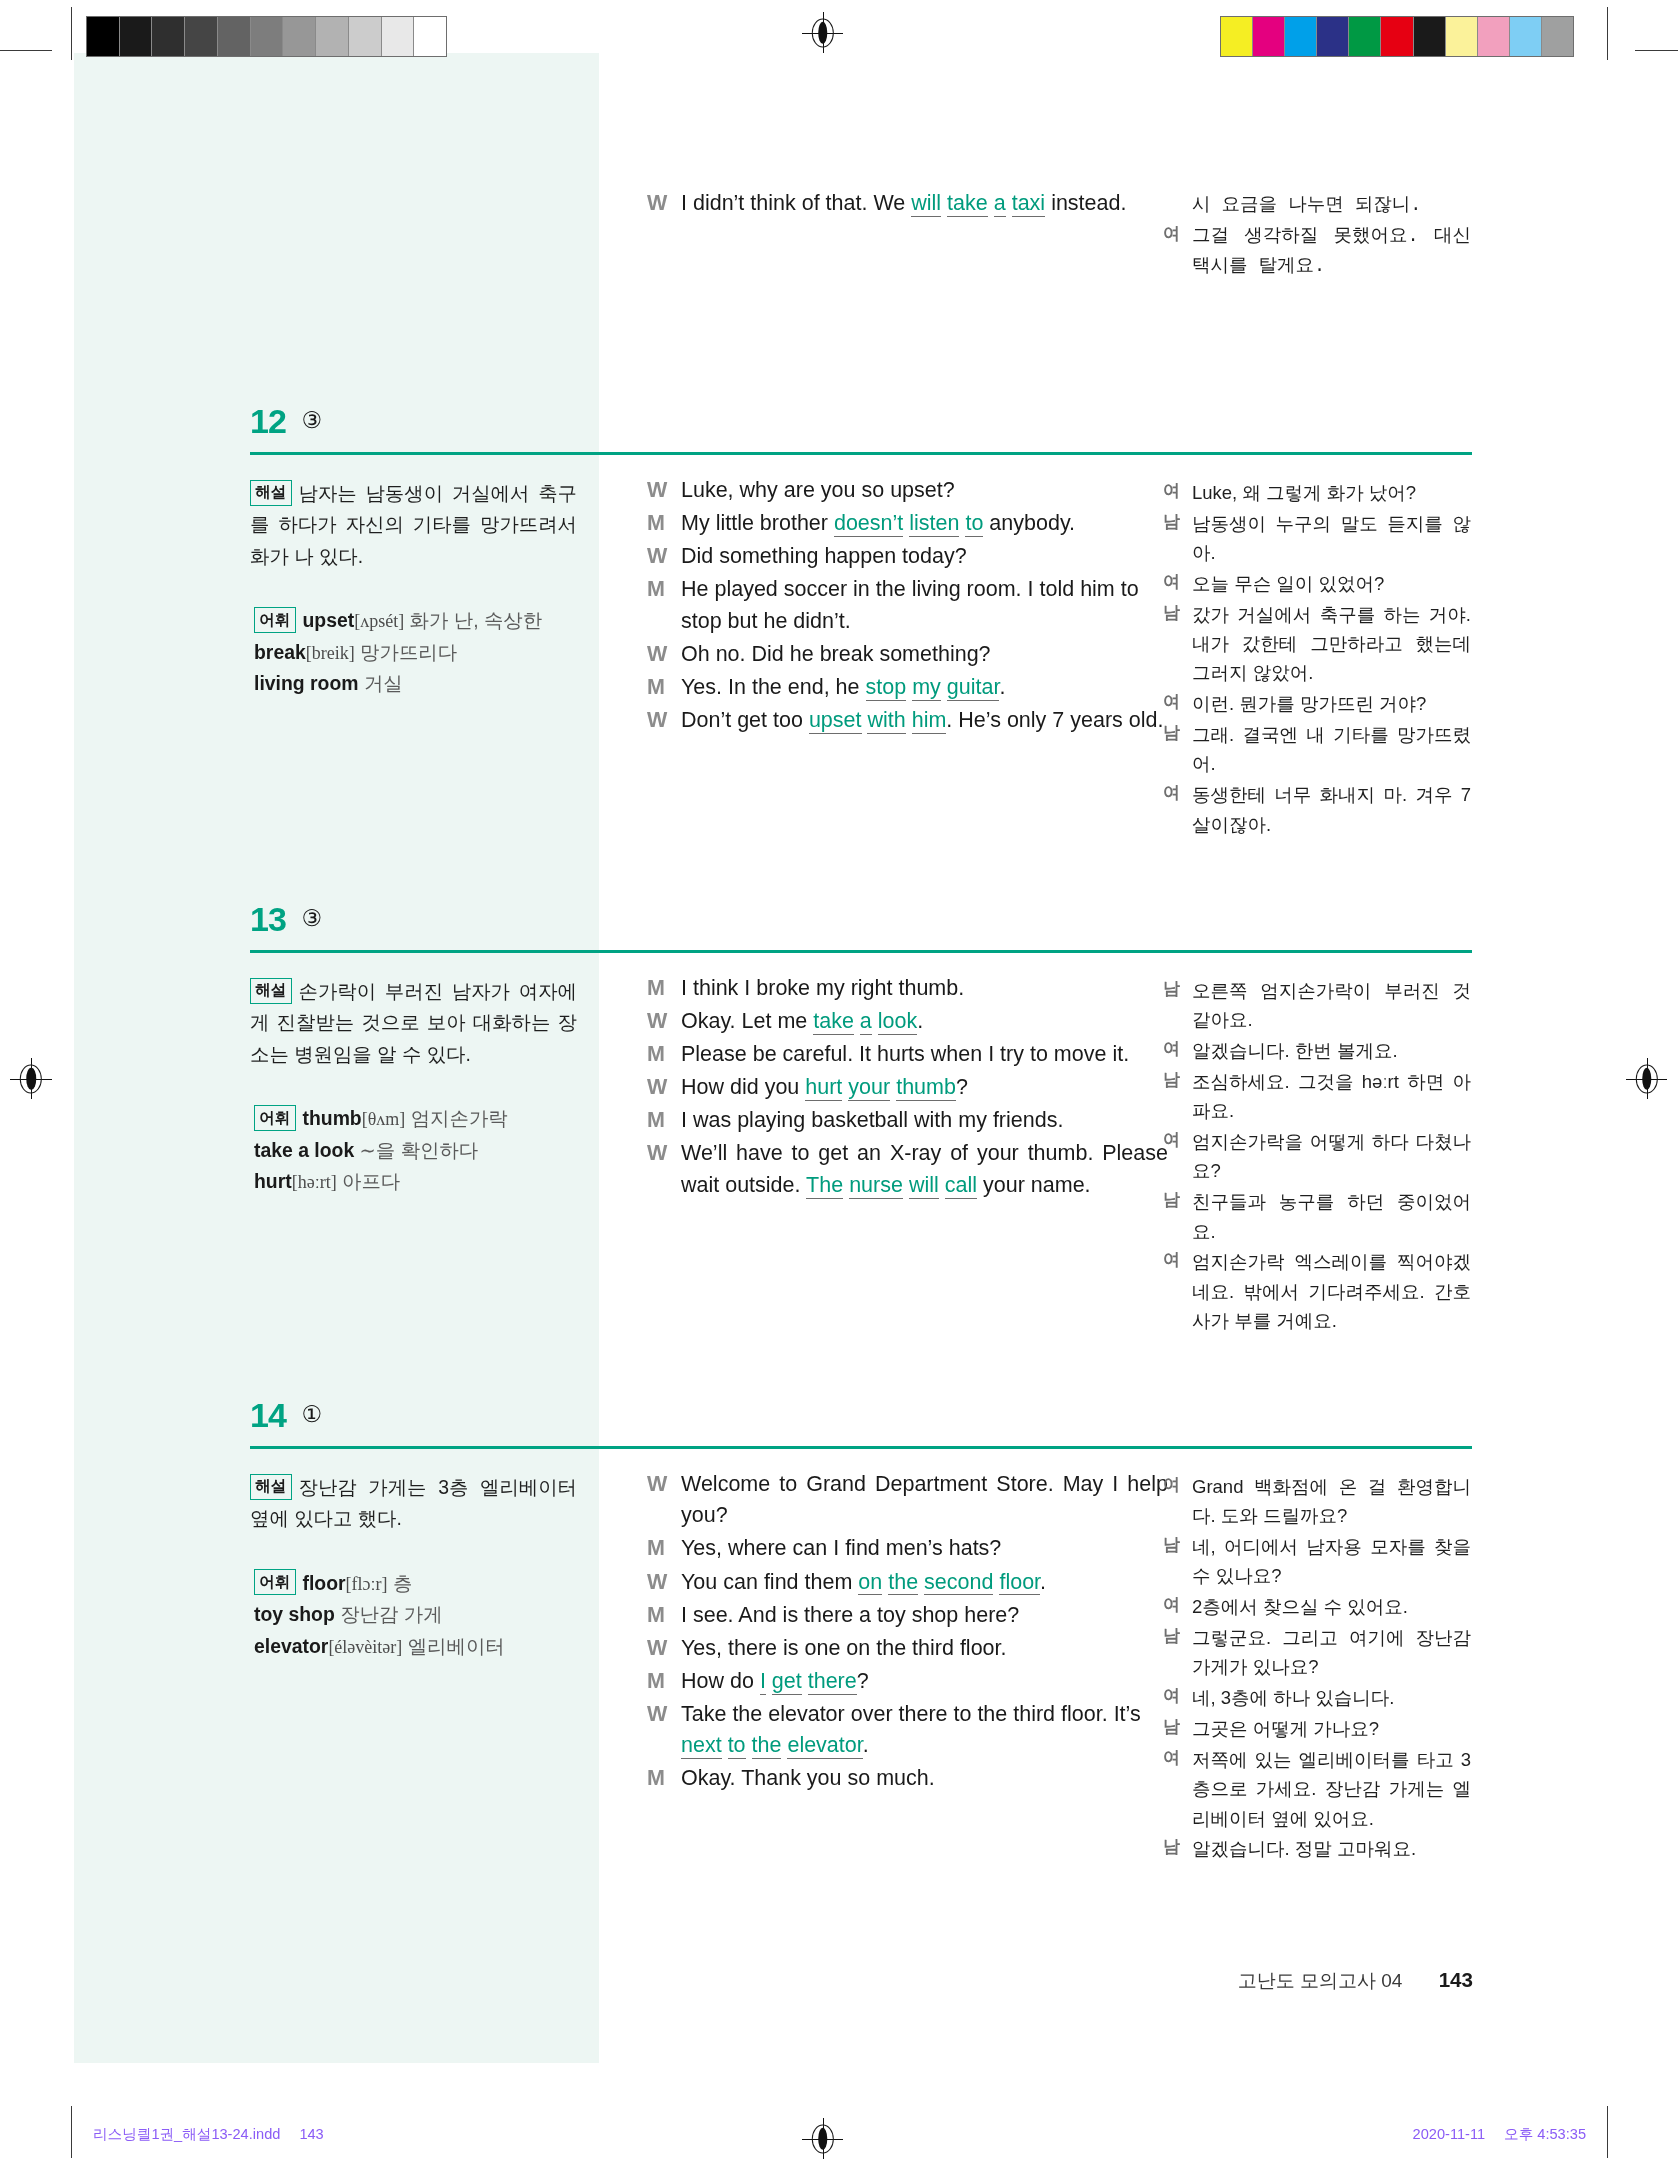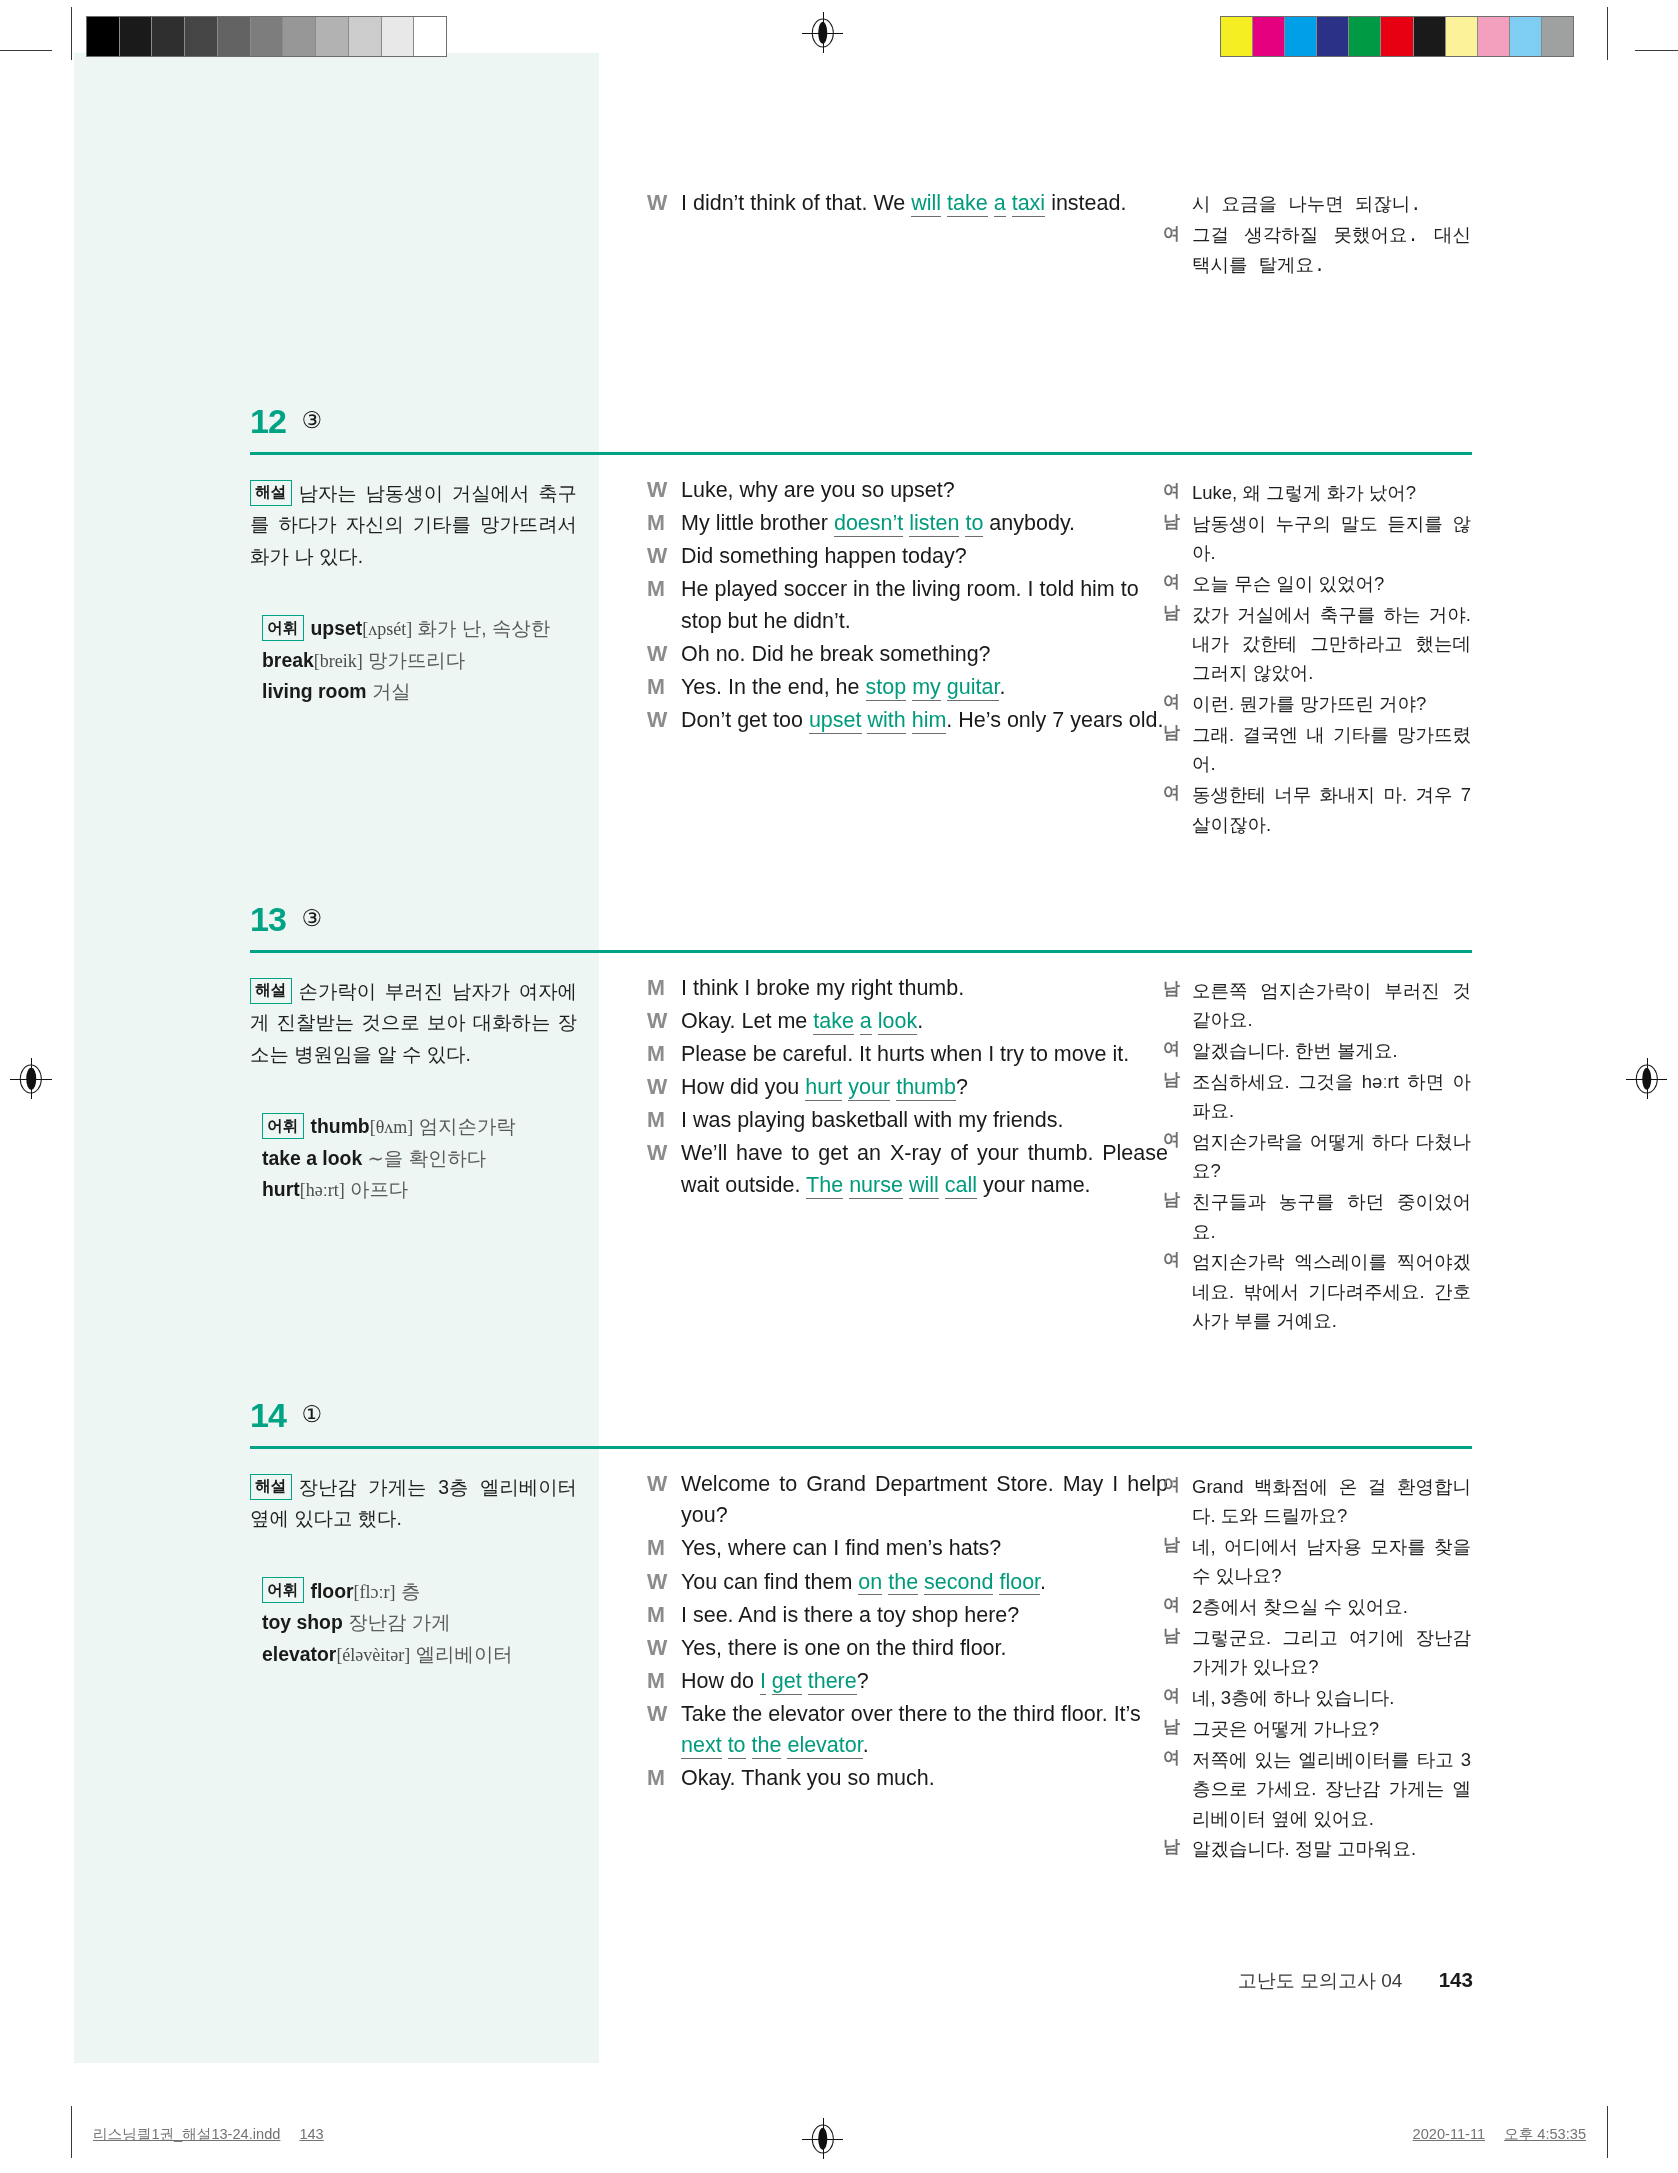--- a/index.html
+++ b/index.html
@@ -160,21 +160,21 @@
     margin-right: 6.9px;
     position: relative;
     top: -2.6px;
     background: transparent;
     white-space: nowrap;
   }
 
   .para { margin: 0 0 0 0; text-align: justify; }
   .gap { height: 29px; }
 
-  .vocab { margin: 12px; }
+  .vocab { margin: 4px; }
   .vocab .w { font-weight: bold; color: #1a1a1a; }
   .vocab .ipa {
     font-family: "Liberation Serif", "DejaVu Serif", serif;
     color: #4d4d4d;
     font-size: 18px;
   }
   .vocab .kr { color: #5a5a5a; }
 
   
   .dlg { display: table; width: 100%; border-collapse: collapse; }
@@ -222,24 +222,23 @@
     margin-left: 31px;
     font-weight: bold;
     font-size: 20.6px;
     color: #1a1a1a;
   }
 
   .imprint {
     position: absolute;
     top: 2125px;
     font-size: 14.6px;
-    color: #737373;
+    color: #8b5cf6;
     white-space: nowrap;
     font-family: "Liberation Sans", "DejaVu Sans", sans-serif;
-    text-decoration: underline;
   }
   .imprint.left { left: 93px; }
   .imprint.right { right: 93px; }
   .imprint .sep { display: inline-block; width: 19px; }
 </style>
 </head>
 <body>
 
 <div class="page">
 

